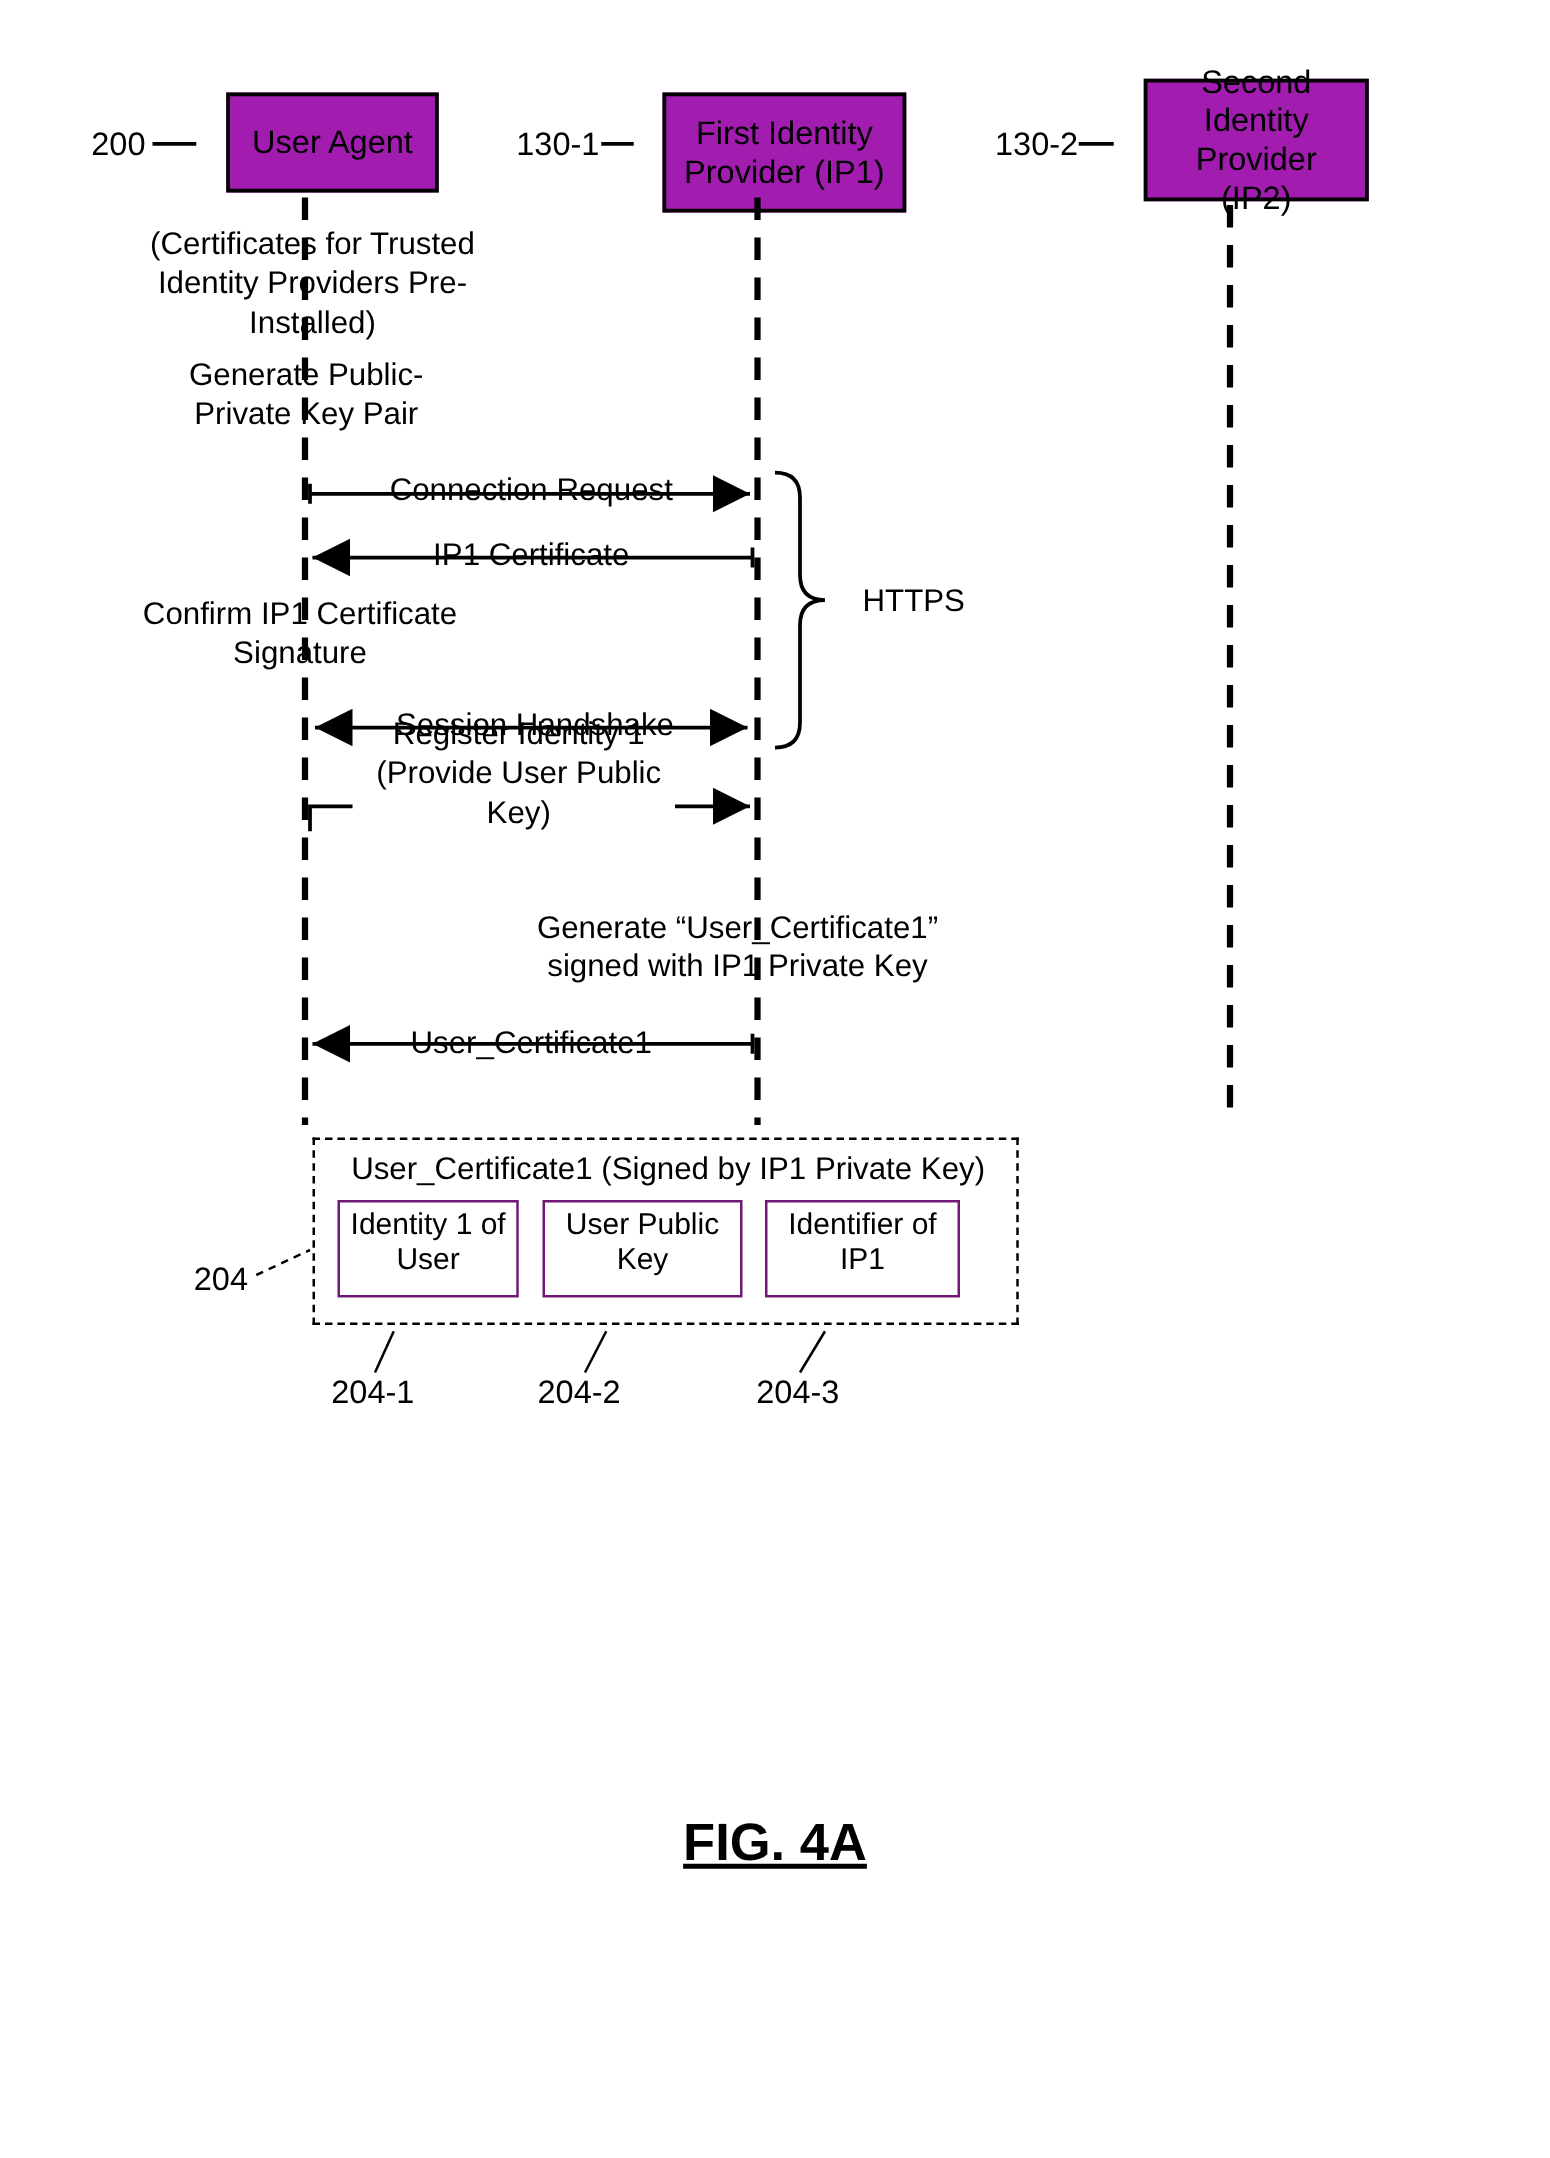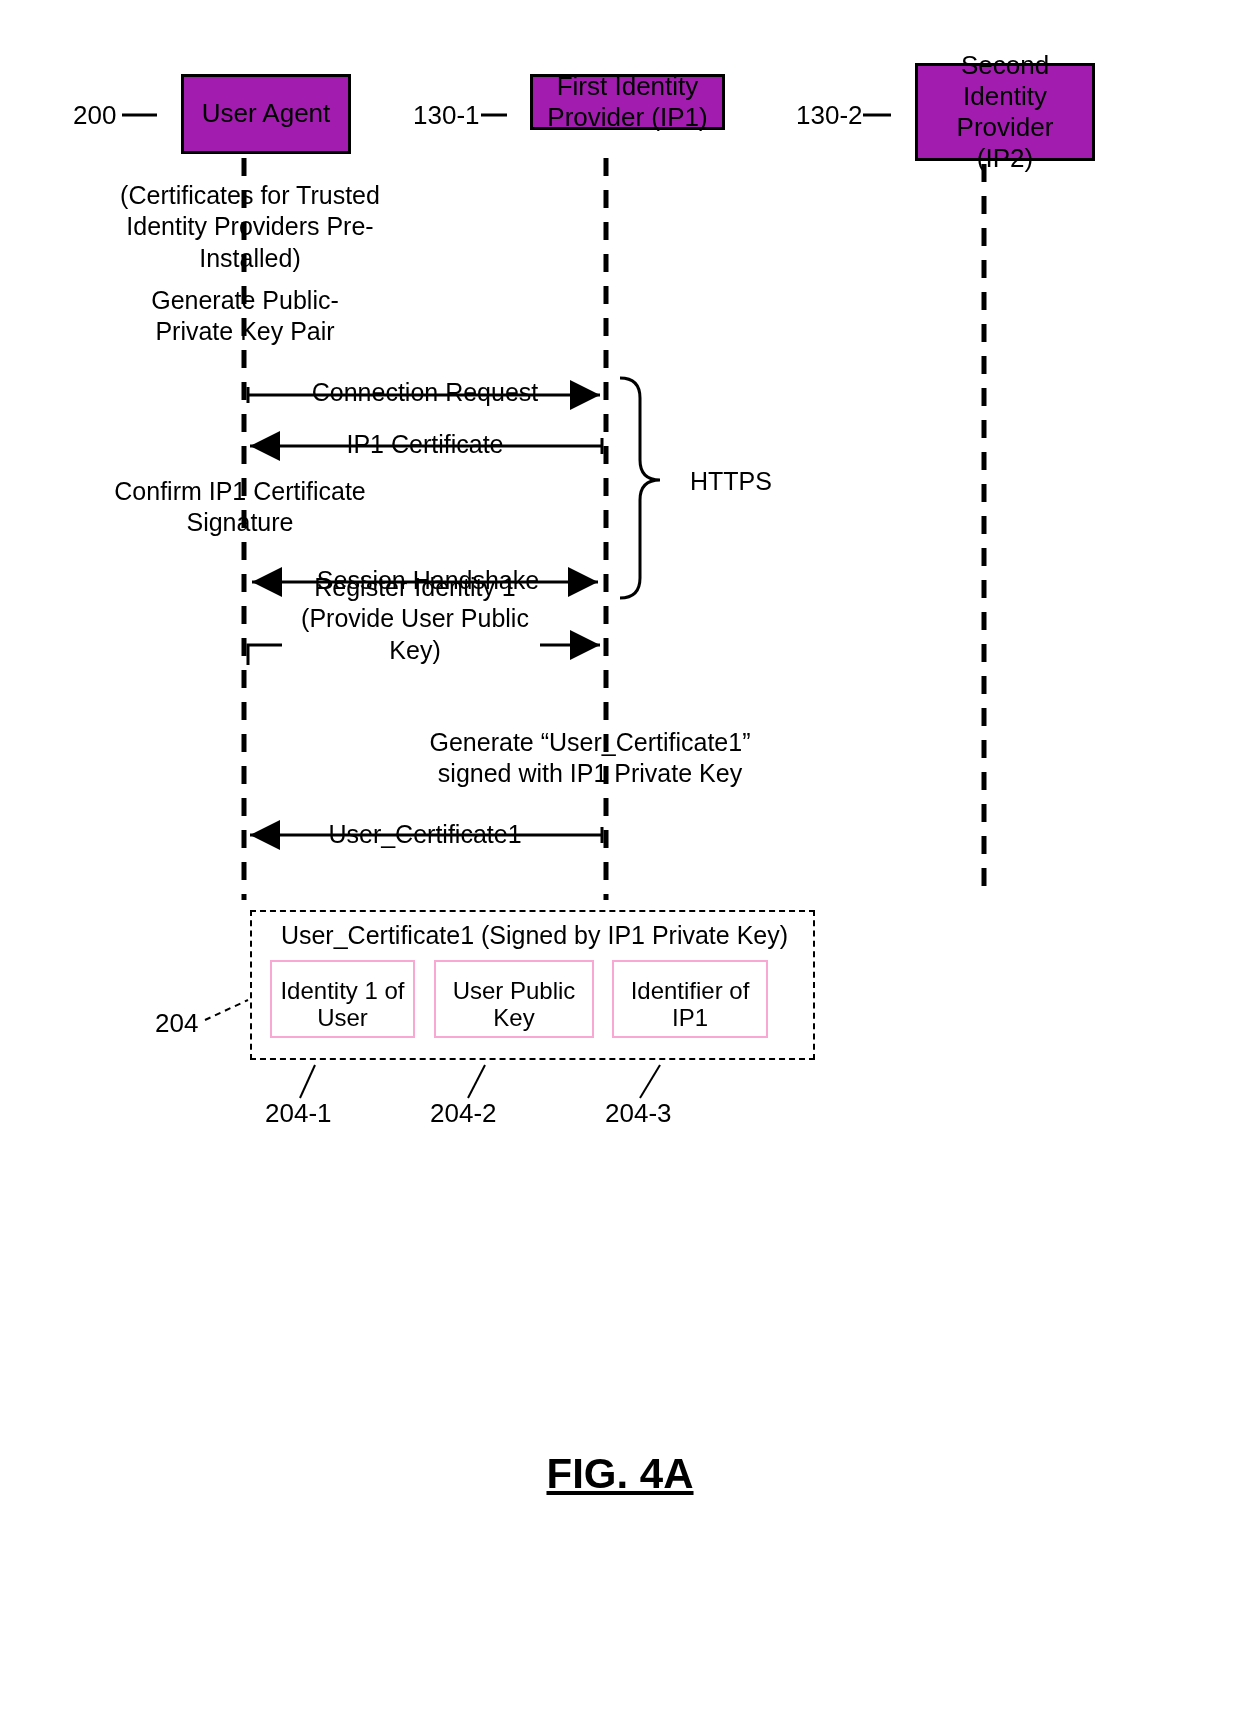--- a/index.html
+++ b/index.html
@@ -47,23 +47,23 @@
       font-size: 25px;
       text-align: center;
       white-space: nowrap;
     }
     .dashed-box {
       position: absolute;
       border: 2px dashed #000;
     }
     .solid-cell {
       position: absolute;
-      border: 2px solid #f9a8d4;
+      border: 2px solid #701a75;
       display: flex;
-      align-items: flex-end;
+      align-items: flex-start;
       justify-content: center;
       text-align: center;
       font-size: 24px;
       line-height: 1.15;
       padding: 4px;
     }
     .fig-caption {
       position: absolute;
       font-size: 42px;
       font-weight: bold;
@@ -77,21 +77,21 @@
 
 <div class="diagram">
 
   <div class="participant-box" style="left:160px; top:74px; width:170px; height:80px;">
     <span>User Agent</span>
   </div>
   <div class="ref-label" style="left:73px; top:100px;">
     <span>200</span>
   </div>
 
-  <div class="participant-box" style="left:509px; top:74px; width:195px; height:56px;">
+  <div class="participant-box" style="left:509px; top:74px; width:195px; height:96px;">
     <span>First Identity Provider (IP1)</span>
   </div>
   <div class="ref-label" style="left:413px; top:100px;">
     <span>130-1</span>
   </div>
 
   <div class="participant-box" style="left:894px; top:63px; width:180px; height:98px;">
     <span>Second Identity Provider (IP2)</span>
   </div>
   <div class="ref-label" style="left:796px; top:100px;">

